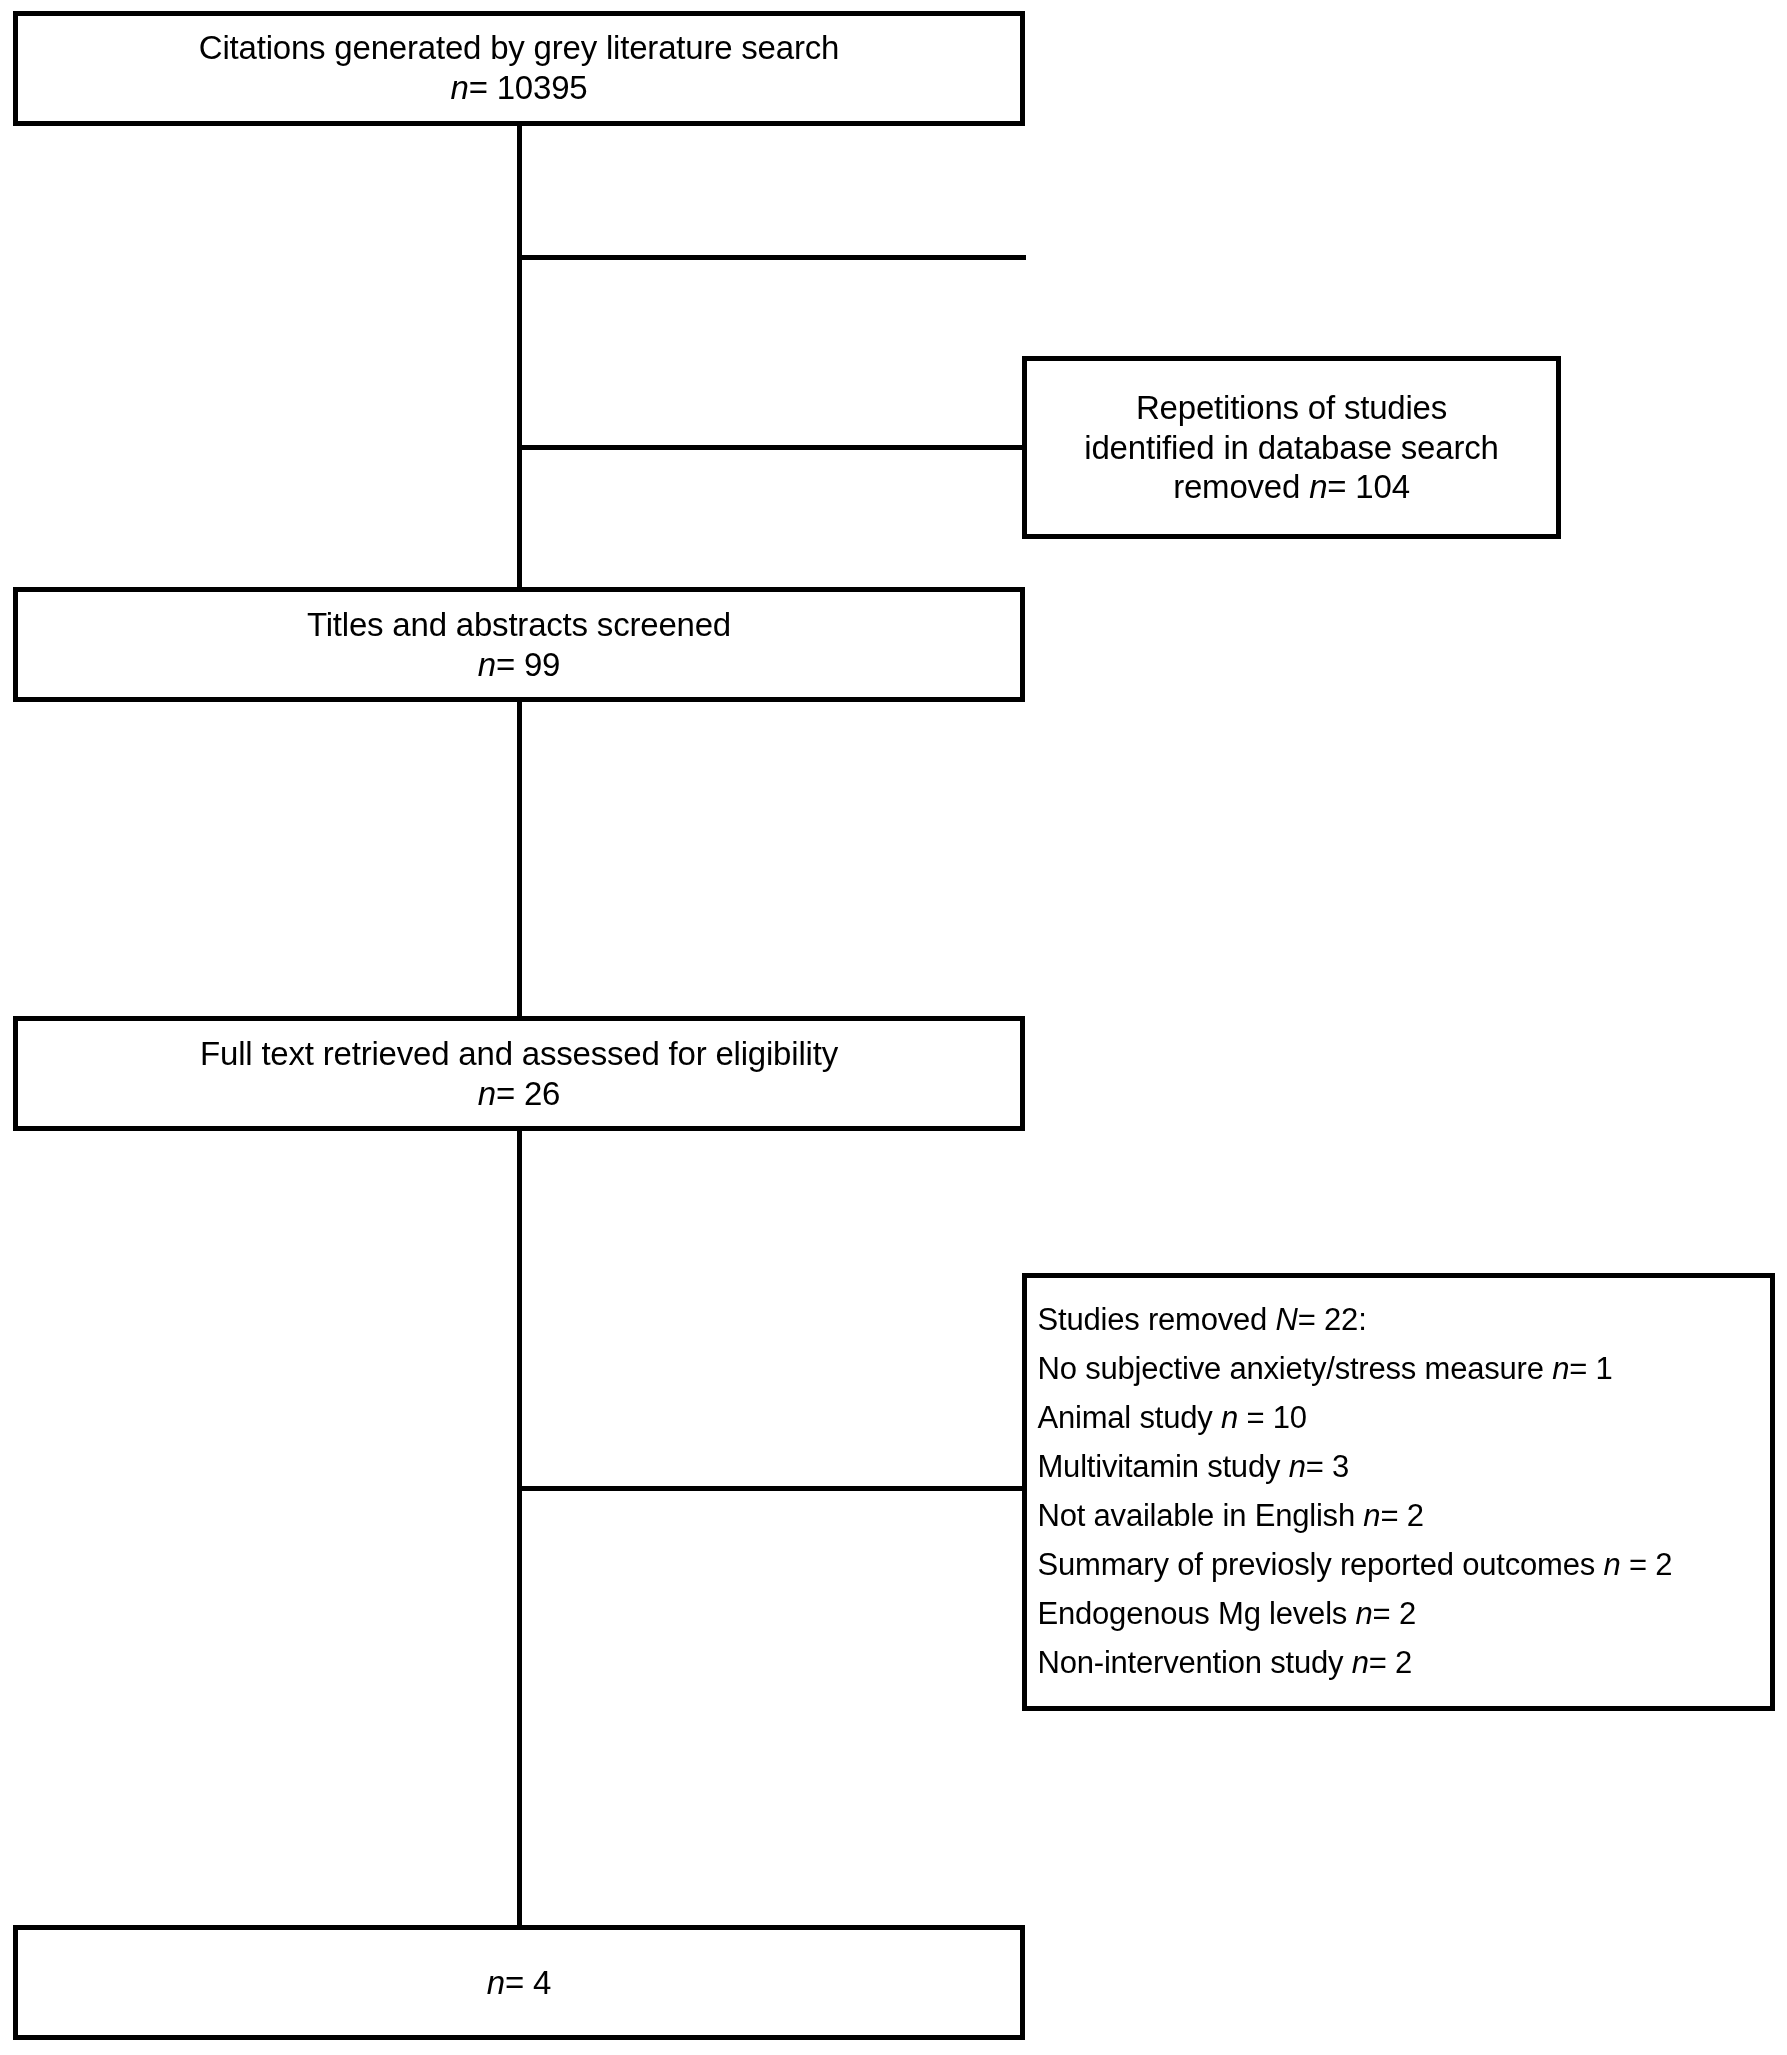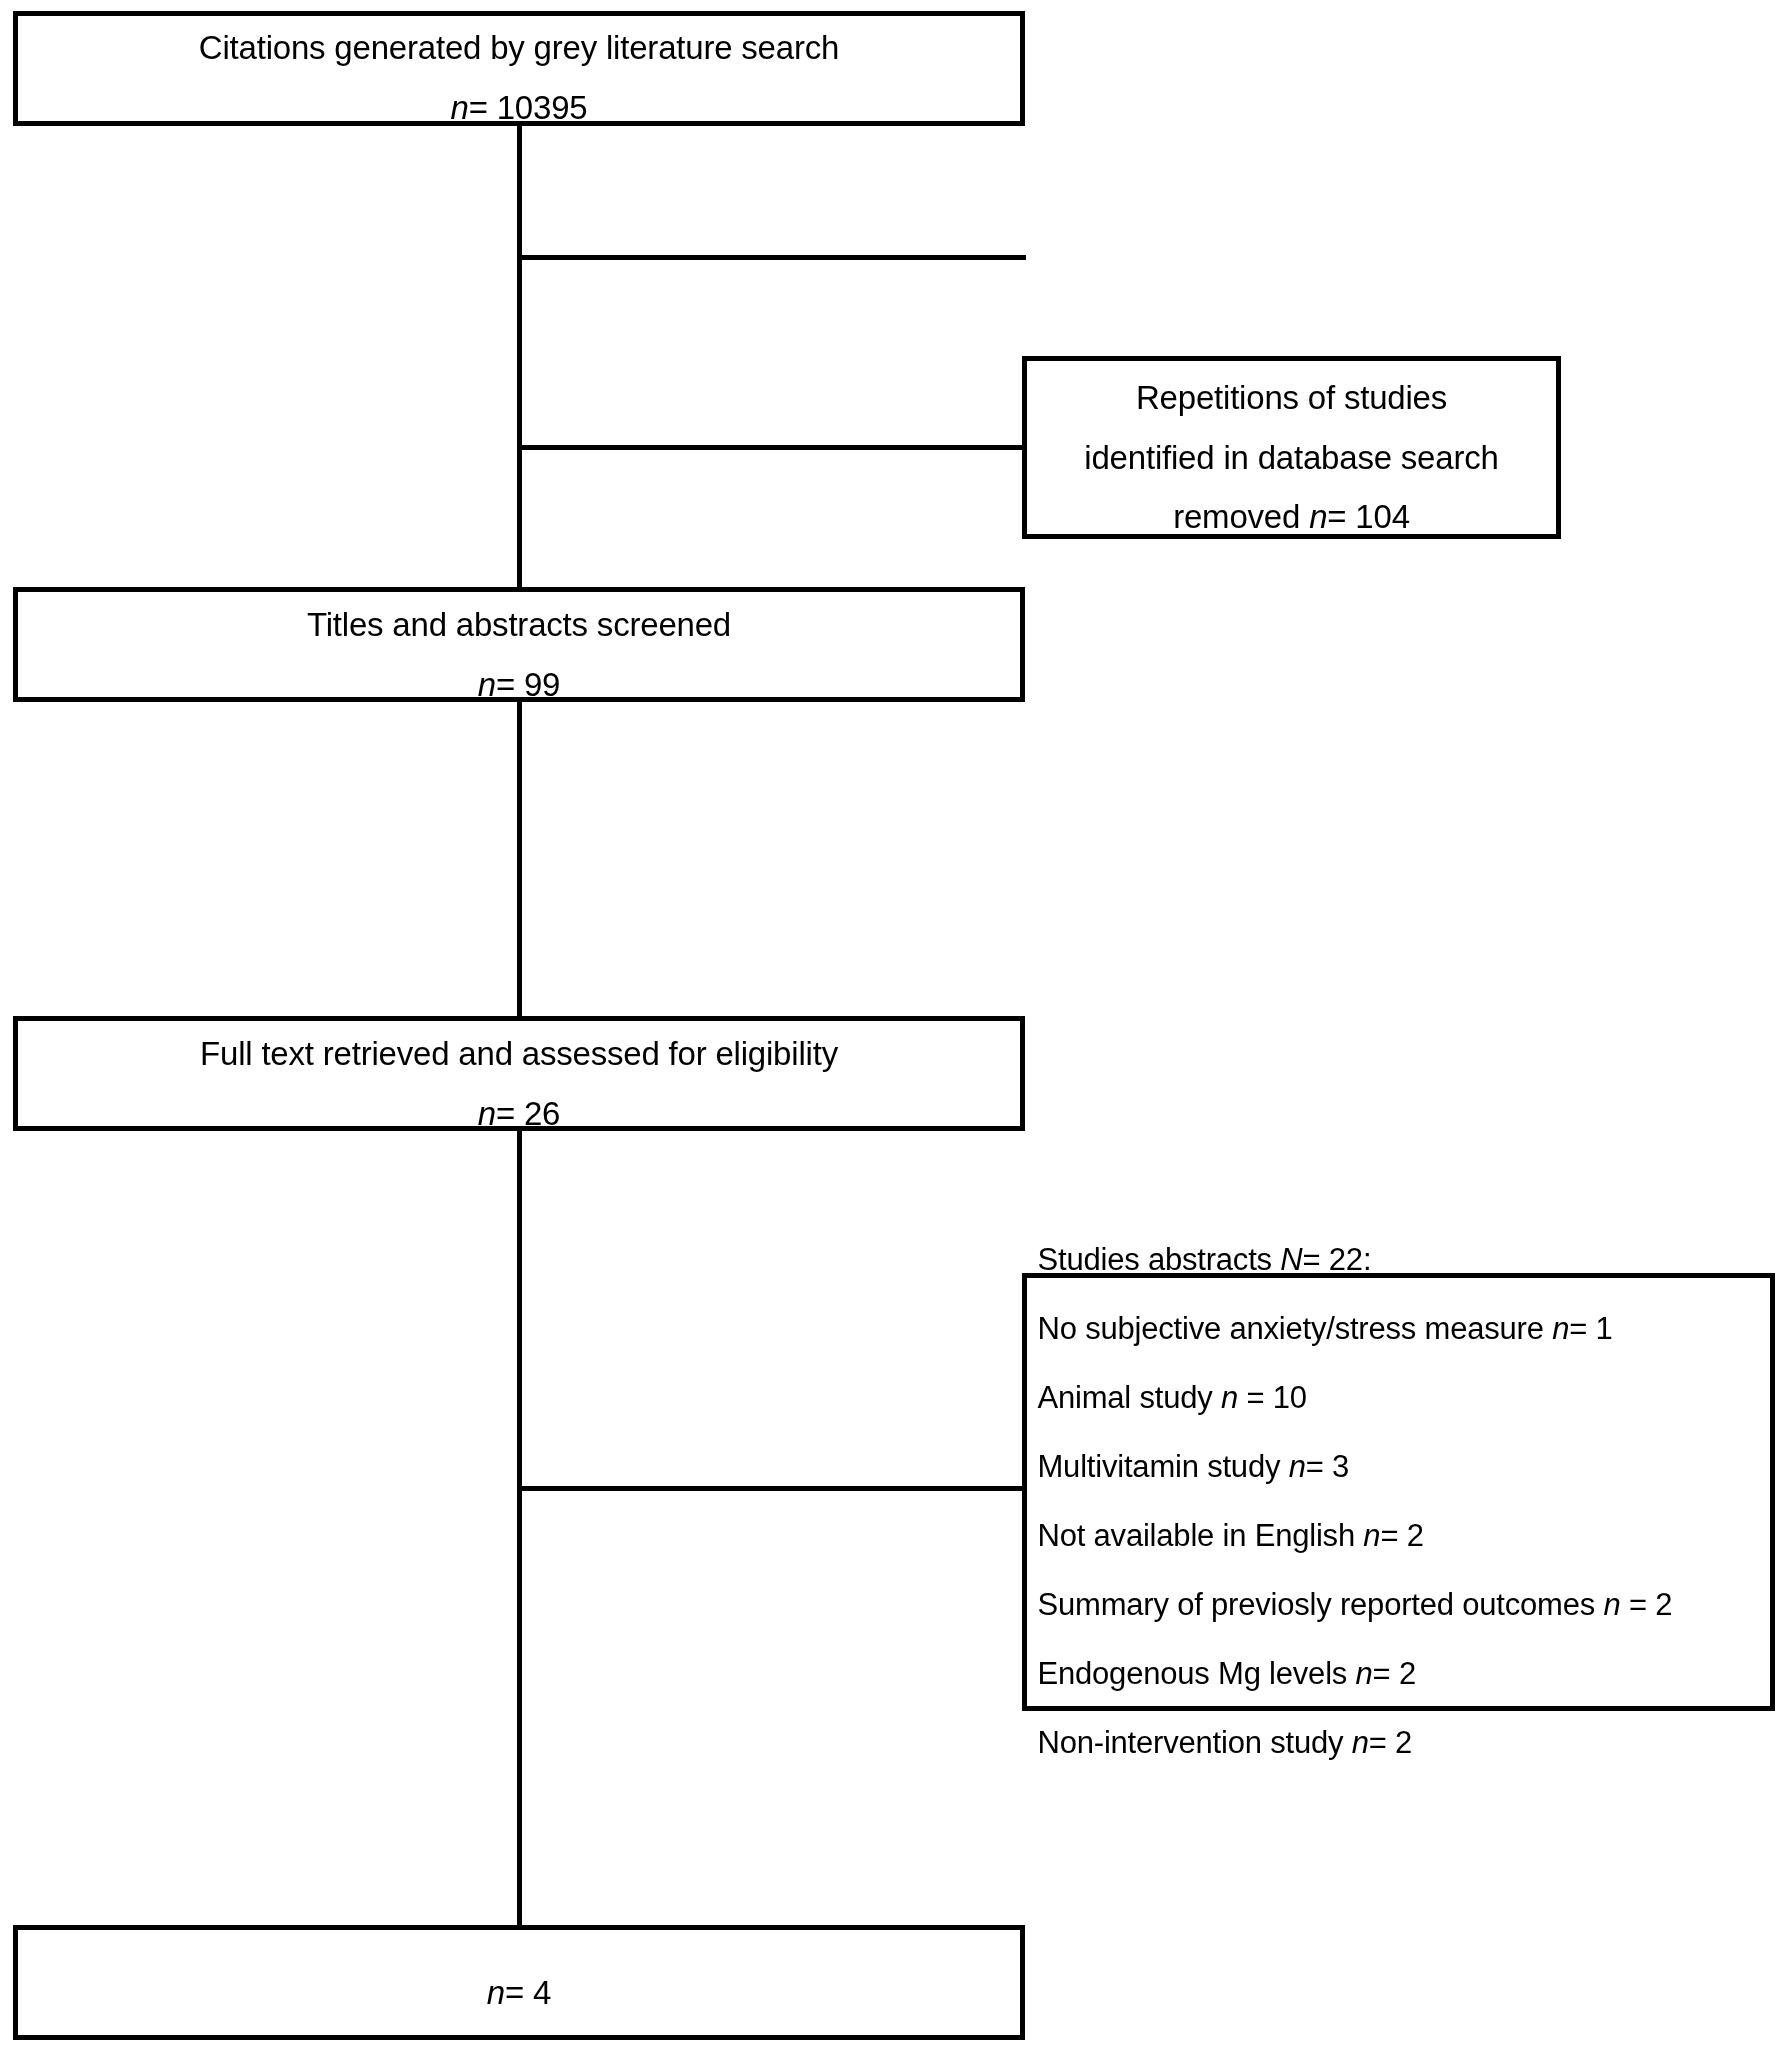--- a/index.html
+++ b/index.html
@@ -40,21 +40,20 @@
     justify-content: center;
   }
   .box.center { align-items: center; text-align: center; }
   .box.left   { align-items: flex-start; text-align: left; }
 
   .line {
     font-size: 33px;
     line-height: 1.20;
     white-space: nowrap;
     letter-spacing: -0.2px;
-    margin-top: 20px;
   }
   .box.left .line {
     padding-left: 10.5px;
     font-size: 31px;
     line-height: 1.58;
   }
   .ital { font-style: italic; }
   .bold { font-weight: normal; }
 
   
@@ -98,21 +97,21 @@
     <div class="line">Titles and abstracts screened</div>
     <div class="line"><span class="ital">n</span><span>=</span> <span class="bold">99</span></div>
   </div>
 
   <div class="box center" id="box-fulltext">
     <div class="line">Full text retrieved and assessed for eligibility</div>
     <div class="line"><span class="ital">n</span><span>=</span> <span class="bold">26</span></div>
   </div>
 
   <div class="box left" id="box-excluded">
-    <div class="line"><span class="bold">Studies abstracts </span><span class="bold ital">N</span><span class="bold">=</span> <span class="bold">22</span><span class="bold">:</span></div>
+    <div class="line"><span class="bold">Studies removed </span><span class="bold ital">N</span><span class="bold">=</span> <span class="bold">22</span><span class="bold">:</span></div>
 
     <div class="line"><span>No subjective anxiety/stress measure </span><span class="ital">n</span><span>=</span> <span>1</span></div>
 
     <div class="line"><span>Animal study </span><span class="ital">n</span><span> = </span><span>10</span></div>
 
     <div class="line"><span>Multivitamin study </span><span class="ital">n</span><span>=</span> <span>3</span></div>
 
     <div class="line"><span>Not available in English </span><span class="ital">n</span><span>=</span> <span>2</span></div>
 
     <div class="line"><span>Summary of previosly reported outcomes </span><span class="ital">n</span><span> = </span><span>2</span></div>

